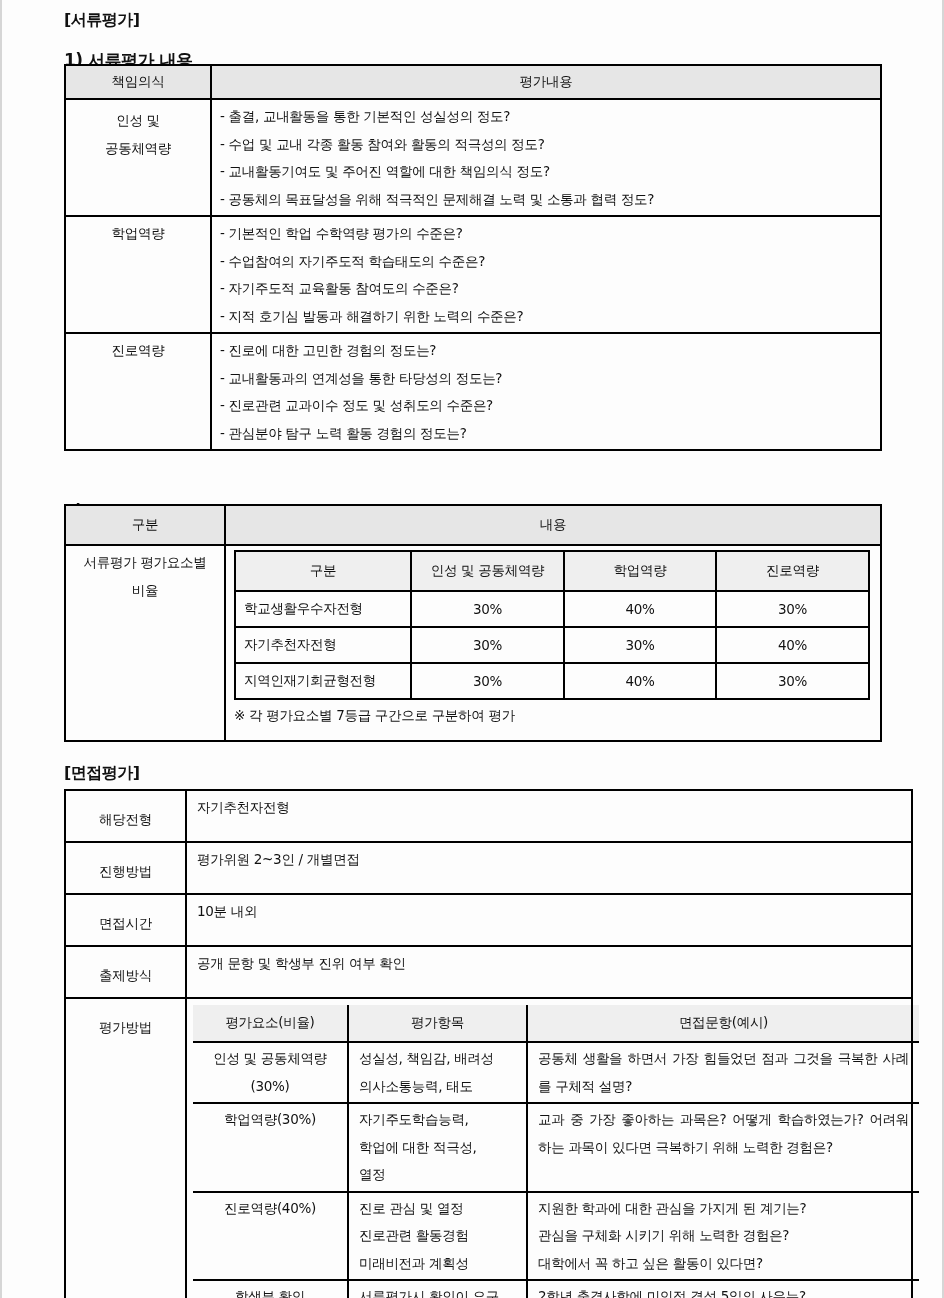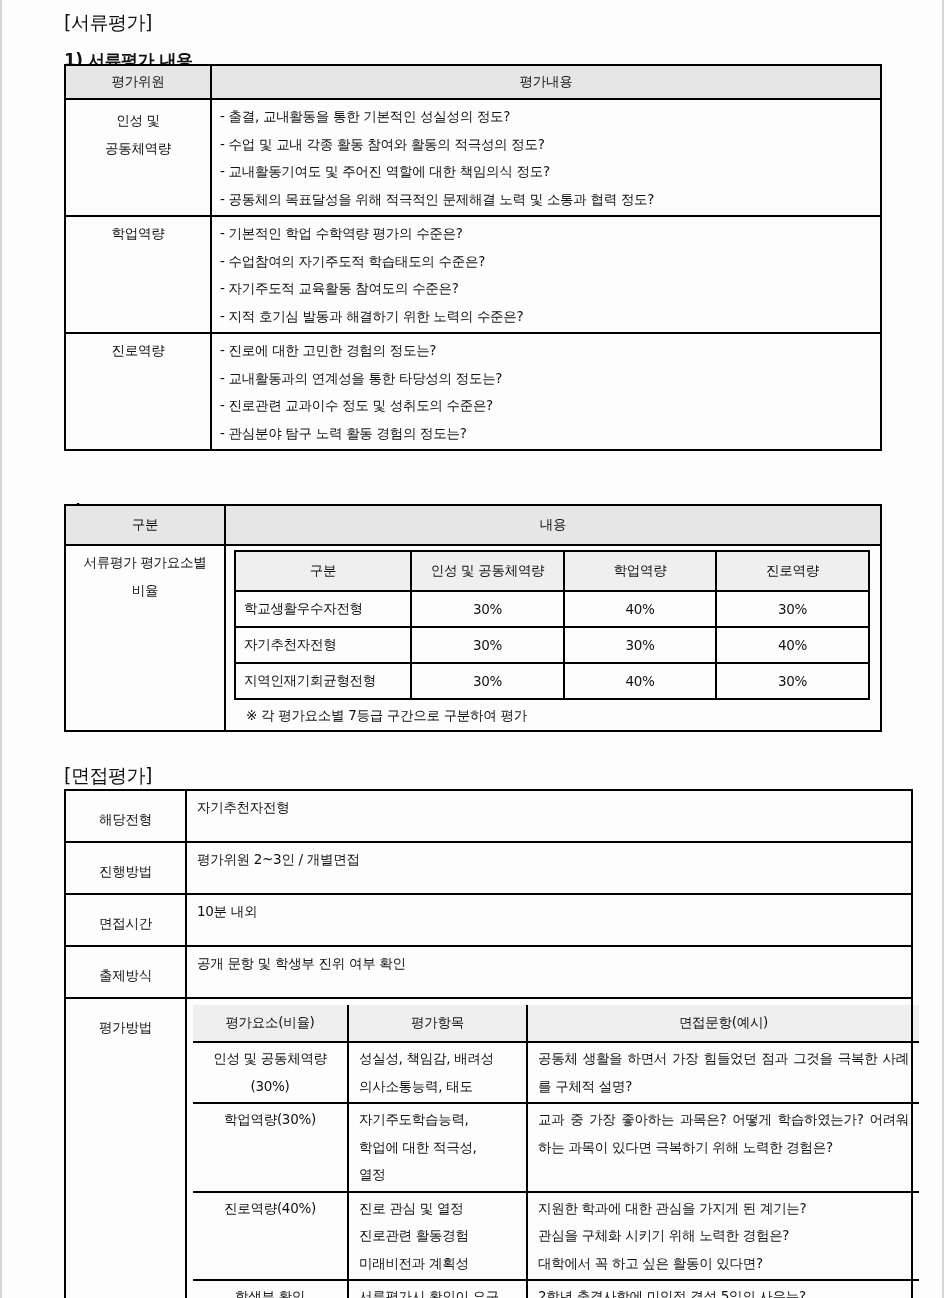--- a/index.html
+++ b/index.html
@@ -6,42 +6,42 @@
     body {
       width: 944px; height: 1298px; overflow: hidden;
       background: #fdfdfd;
       font-family: "DejaVu Sans", "Liberation Sans", sans-serif;
       color: #111;
       position: relative;
     }
     .edge-left { position: absolute; left: 0; top: 0; width: 2px; height: 1298px; background: #d6d6d6; }
     .edge-right { position: absolute; left: 942px; top: 0; width: 2px; height: 1298px; background: #d6d6d6; }
 
-    .h1 { position: absolute; left: 64px; font-size: 19px; font-weight: normal; letter-spacing: -0.5px; }
+    .h1 { position: absolute; left: 64px; font-size: 16px; font-weight: bold; letter-spacing: -0.5px; }
     .h2 { position: absolute; left: 64px; font-size: 17px; font-weight: bold; letter-spacing: -0.5px; }
 
     table { border-collapse: collapse; position: absolute; table-layout: fixed; }
     td, th { border: 2px solid #000; font-size: 13.5px; font-weight: normal; padding: 0; vertical-align: top; letter-spacing: -0.3px; }
     .hdr { background: #e6e6e6; text-align: center; vertical-align: middle; }
     .hdr2 { background: #efefef; text-align: center; vertical-align: middle; }
     .center { text-align: center; }
     .lines div { height: 27.5px; line-height: 27.5px; white-space: nowrap; }
     .pad { padding: 4px 8px 4px 8px; }
 
     
     #t1 { left: 64px; top: 64px; width: 816px; }
     #t1 .hdr { height: 32px; }
 
     
     #t2 { left: 64px; top: 504px; width: 816px; }
     #t2 .hdr { height: 38px; }
     #t2inner { position: static; width: 636px; margin: 4px 0 0 8px; }
     #t2inner td { font-size: 13.5px; vertical-align: middle; height: 34px; }
     #t2inner .hdr2 { height: 38px; }
-    .note { font-size: 13.5px; height: 30px; line-height: 30px; padding-left: 20px; }
+    .note { font-size: 13.5px; height: 40px; line-height: 30px; padding-left: 8px; }
 
     
     #t3 { left: 64px; top: 789px; width: 847px; }
     #t3 > tbody > tr > td.lbl { text-align: center; vertical-align: top; padding-top: 20px; height: 30px; }
     #t3 > tbody > tr > td.val { padding: 8px 10px; height: 22px; }
     #t3inner { position: static; width: 726px; }
     #t3inner td { border-top: none; }
     #t3inner tr:first-child td { border-top: none; }
     #t3inner td:first-child { border-left: none; }
     #t3inner td:last-child { border-right: none; }
@@ -59,21 +59,21 @@
 <div class="h1" style="top:10px;">[서류평가]</div>
 <div class="h2" style="top:49px;">1) 서류평가 내용</div>
 
 <table id="t1">
   <colgroup>
       <col style="width:146px">
       <col style="width:670px">
     </colgroup>
   <tbody>
       <tr>
-    <th class="hdr">평가위원</th>
+    <th class="hdr">책임의식</th>
     <th class="hdr">평가내용</th>
   </tr>
   <tr>
     <td class="center lines" style="padding-top:7px;">
       <div>인성 및</div>
       <div>공동체역량</div>
     </td>
     <td class="lines pad" style="padding-top:3px;padding-bottom:2px;">
       <div>- 출결, 교내활동을 통한 기본적인 성실성의 정도?</div>
       <div>- 수업 및 교내 각종 활동 참여와 활동의 적극성의 정도?</div>

